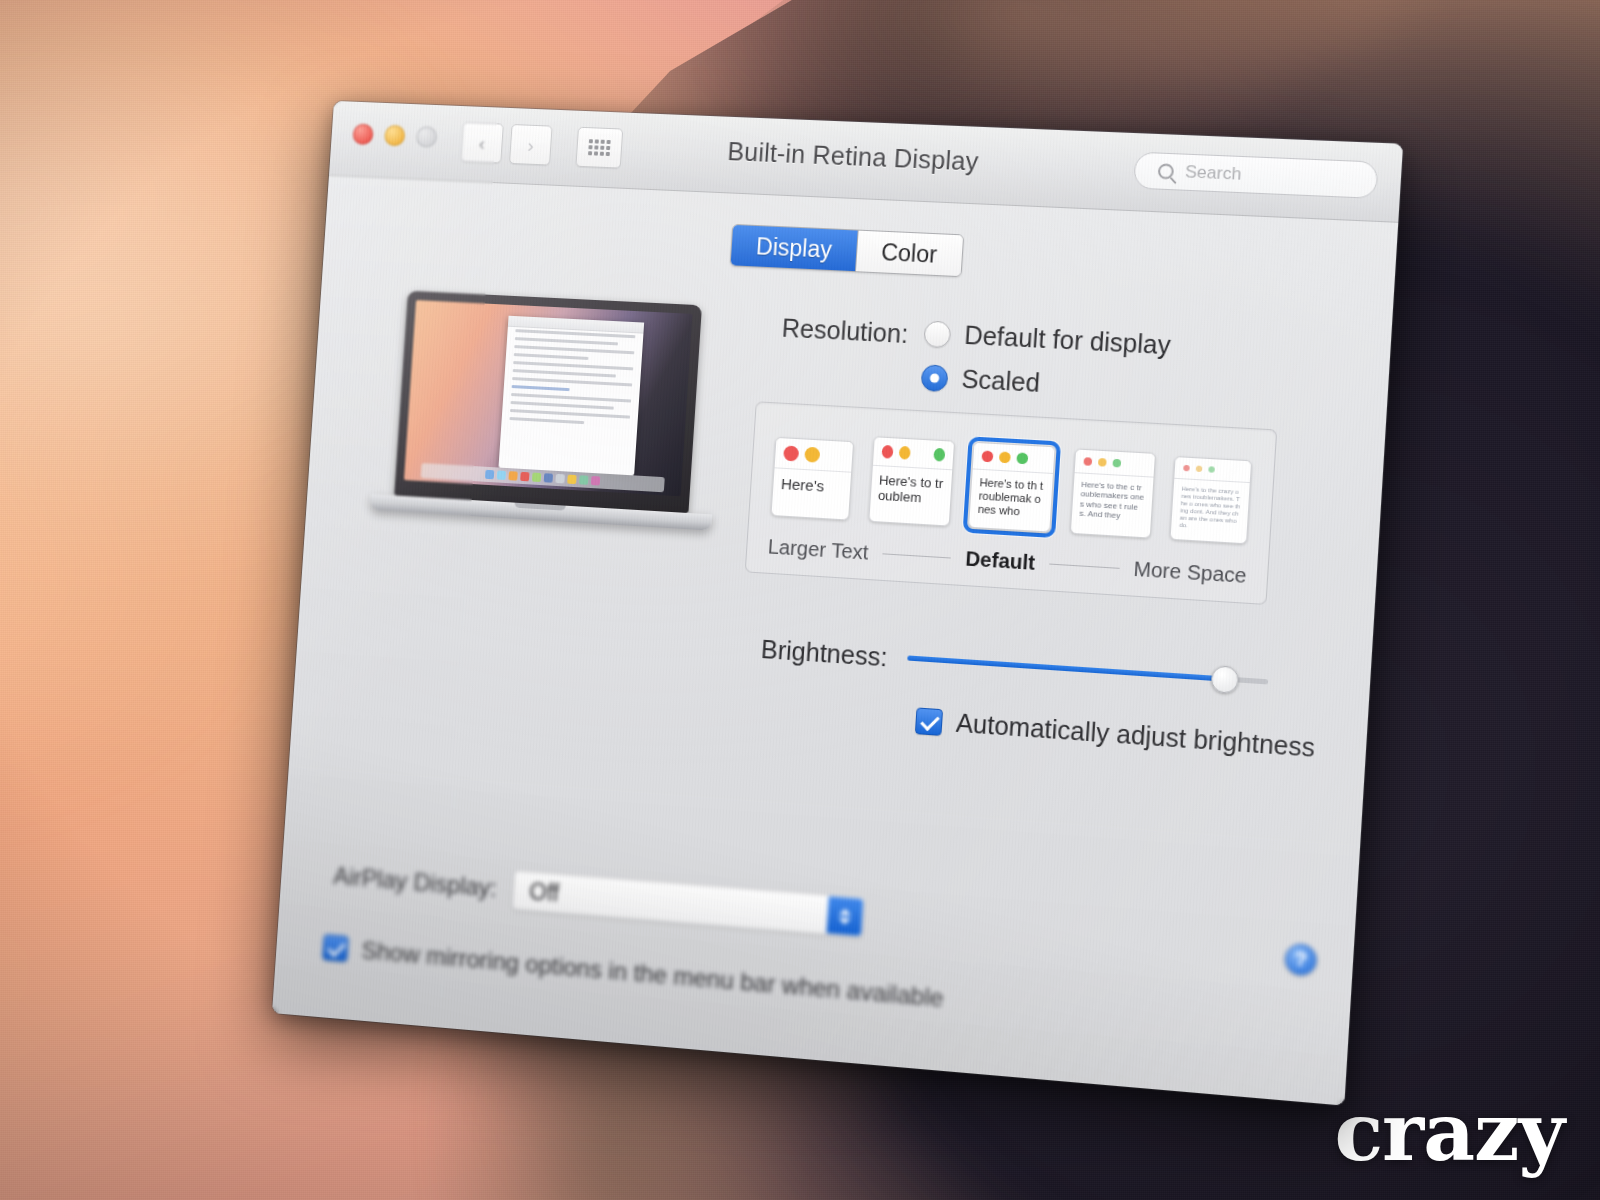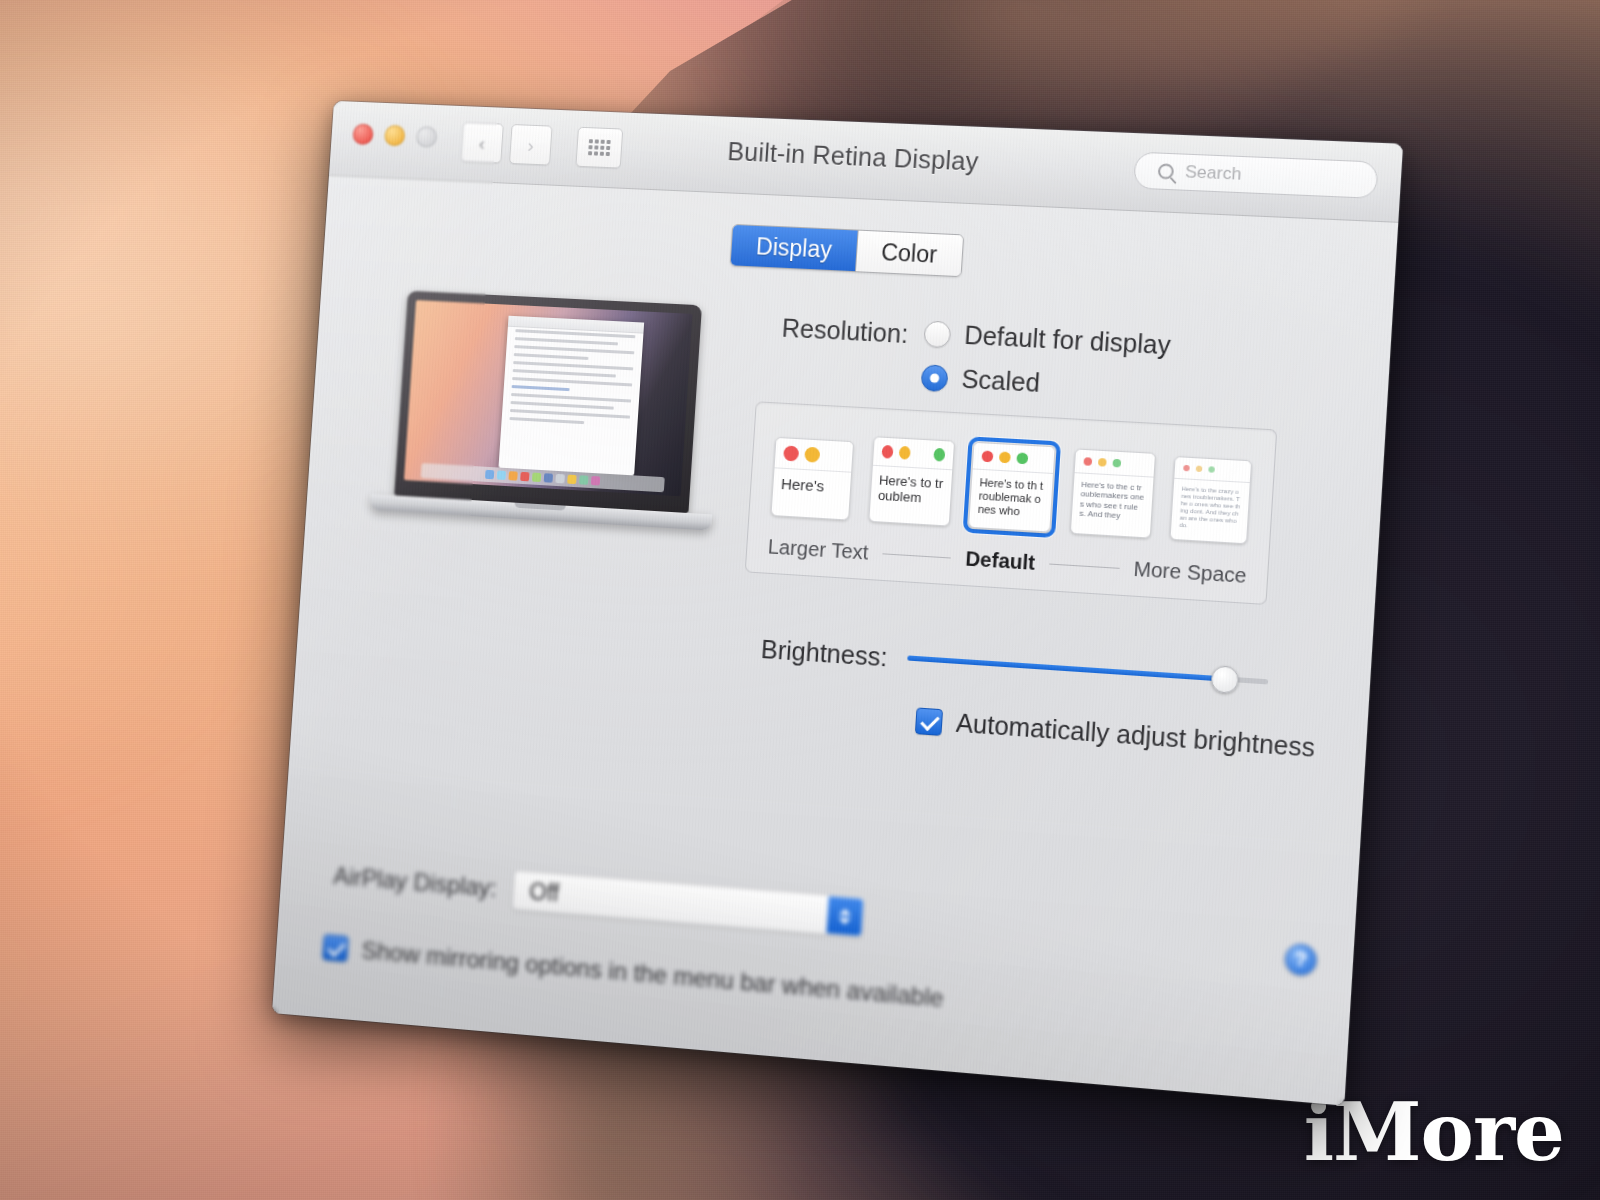--- a/index.html
+++ b/index.html
@@ -512,21 +512,21 @@
 
 <div id="photo-backdrop">
   <div class="bg-layer bg-sky"></div>
   <div class="bg-layer bg-mountain"></div>
   <div class="bg-layer bg-ridge"></div>
   <div class="bg-layer bg-softhaze"></div>
   <div class="bg-layer bg-grain"></div>
   <div class="bg-layer bg-vignette"></div>
 </div>
 
-<div id="watermark">iMore</div>
+<div id="watermark">crazy</div>
 
 <div id="perspective-stage">
 <div id="prefs-window">
 
   <div id="titlebar">
     <div id="traffic-lights">
       <div class="tl tl-close"></div>
       <div class="tl tl-min"></div>
       <div class="tl tl-zoom"></div>
     </div>

